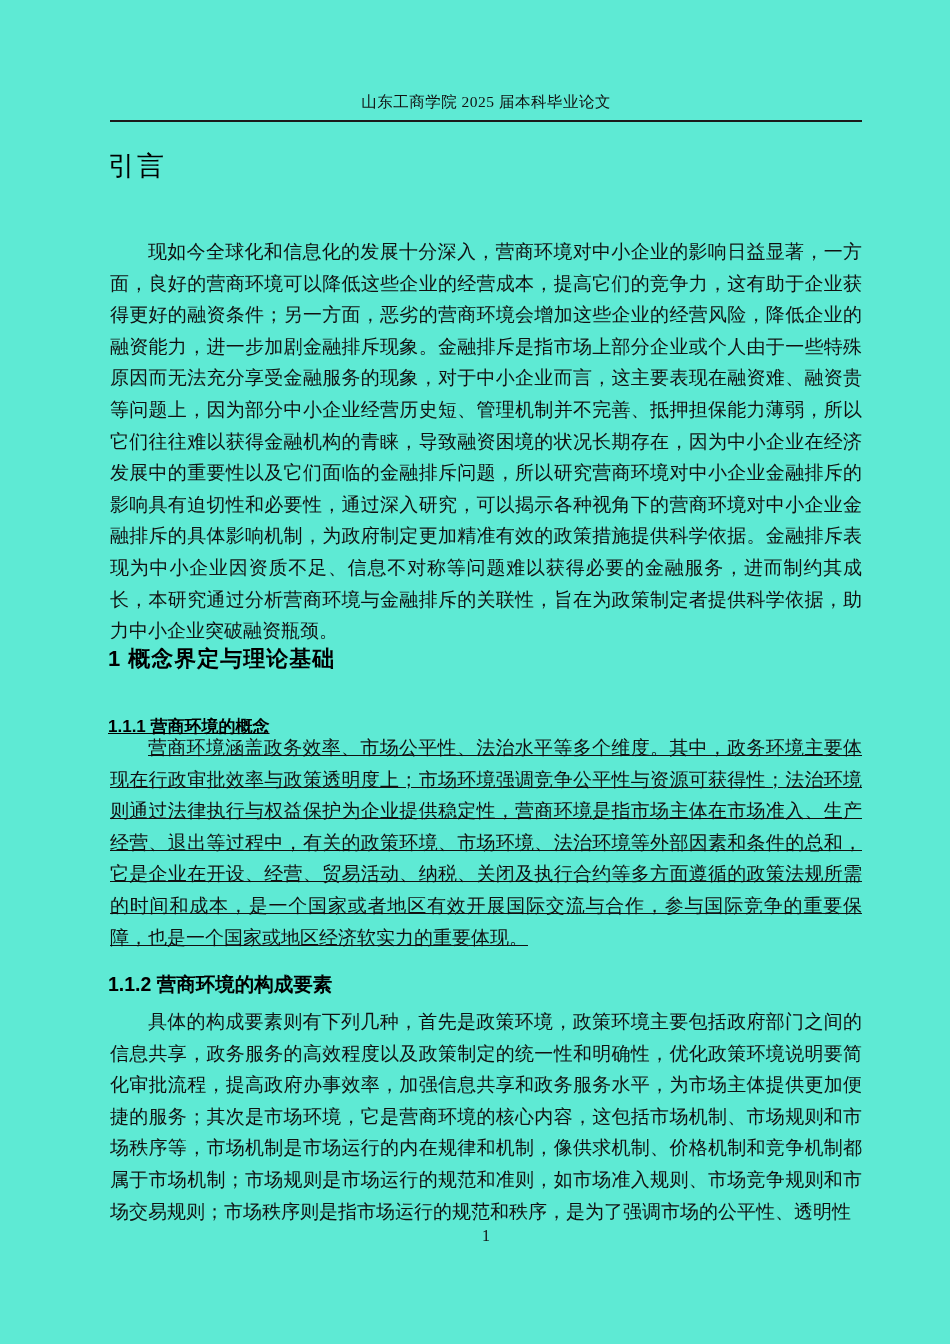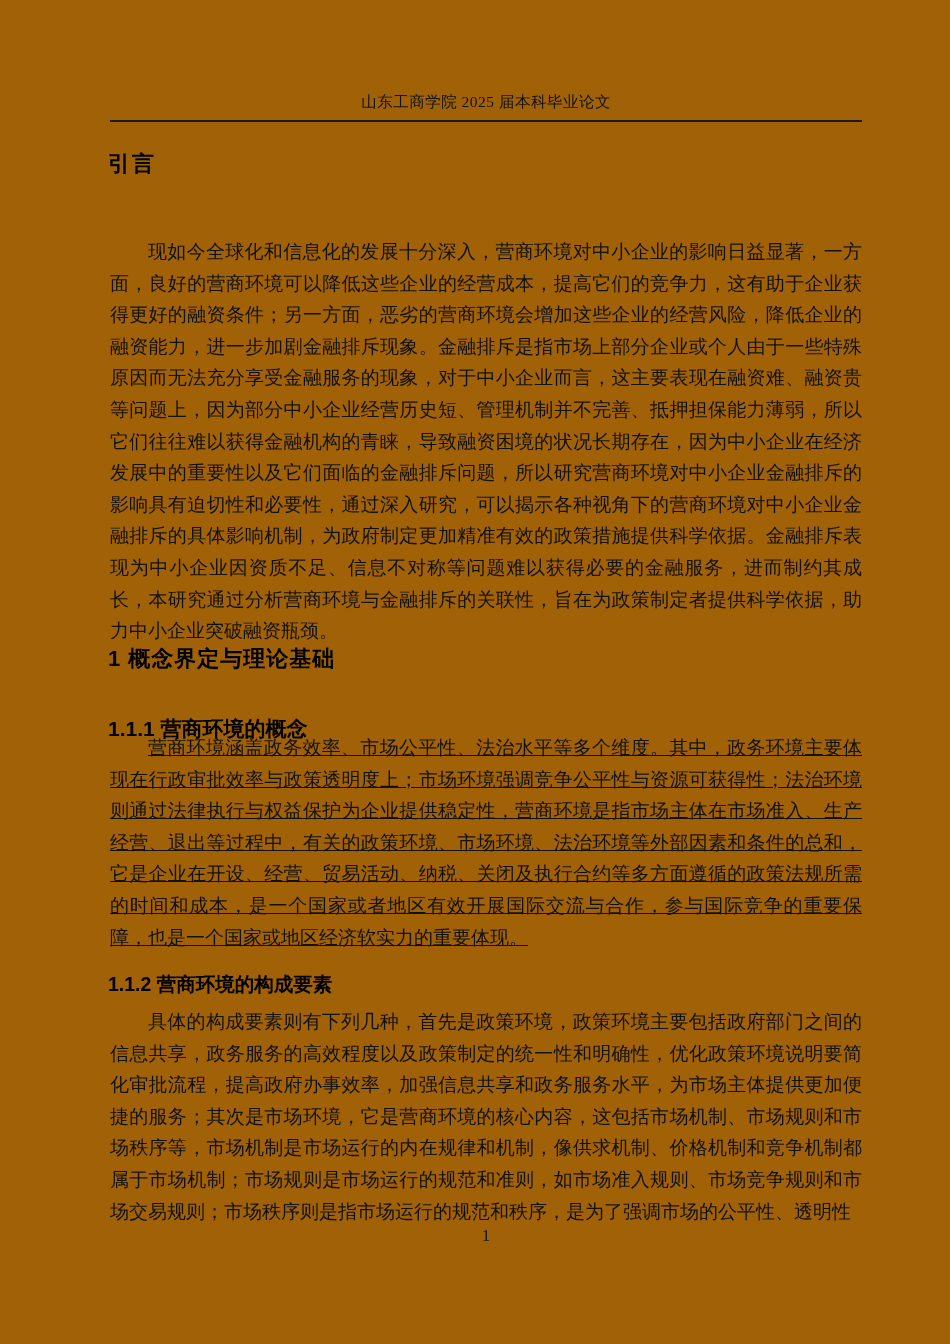--- a/index.html
+++ b/index.html
@@ -1,21 +1,21 @@
 <!DOCTYPE html>
 <html><head>
 <meta charset="utf-8">
 <style>
   * { margin: 0; padding: 0; box-sizing: border-box; }
   html, body { background: #ffffff; }
   .page {
     position: relative;
     width: 950px;
     height: 1344px;
-    background: #a16207;
+    background: #5eead4;
     overflow: hidden;
     font-family: "Liberation Serif", "DejaVu Serif", serif;
     color: #1a1a1a;
   }
   
   .header-title {
     position: absolute;
     top: 93px;
     left: 110px;
     width: 752px;
@@ -32,22 +32,22 @@
     width: 752px;
     height: 2px;
     background: #1b1b1b;
   }
   
   .intro-title {
     position: absolute;
     top: 153px;
     left: 108px;
     font-family: "Liberation Sans", "DejaVu Sans", sans-serif;
-    font-weight: 700;
-    font-size: 22px;
+    font-weight: 400;
+    font-size: 27px;
     line-height: 1;
     color: #000;
     letter-spacing: 2px;
   }
   
   .para {
     position: absolute;
     left: 110px;
     width: 752px;
     font-size: 19px;
@@ -65,21 +65,21 @@
     position: absolute;
     left: 108px;
     font-family: "Liberation Sans", "DejaVu Sans", sans-serif;
     font-weight: 700;
     color: #000;
     line-height: 1;
     white-space: nowrap;
   }
   .hd-1     { top: 648px; font-size: 22px; letter-spacing: 1px; }
   .hd-1-1   { top: 673px; font-size: 22px; letter-spacing: 0.5px; }
-  .hd-1-1-1 { top: 718px; font-size: 21px; }
+  .hd-1-1-1 { top: 718px; font-size: 17px; text-decoration: underline; }
   .hd-1-1-2 { top: 975px; font-size: 19.5px; }
   
   .page-number {
     position: absolute;
     top: 1227px;
     left: 110px;
     width: 752px;
     text-align: center;
     font-size: 16px;
     color: #111;

